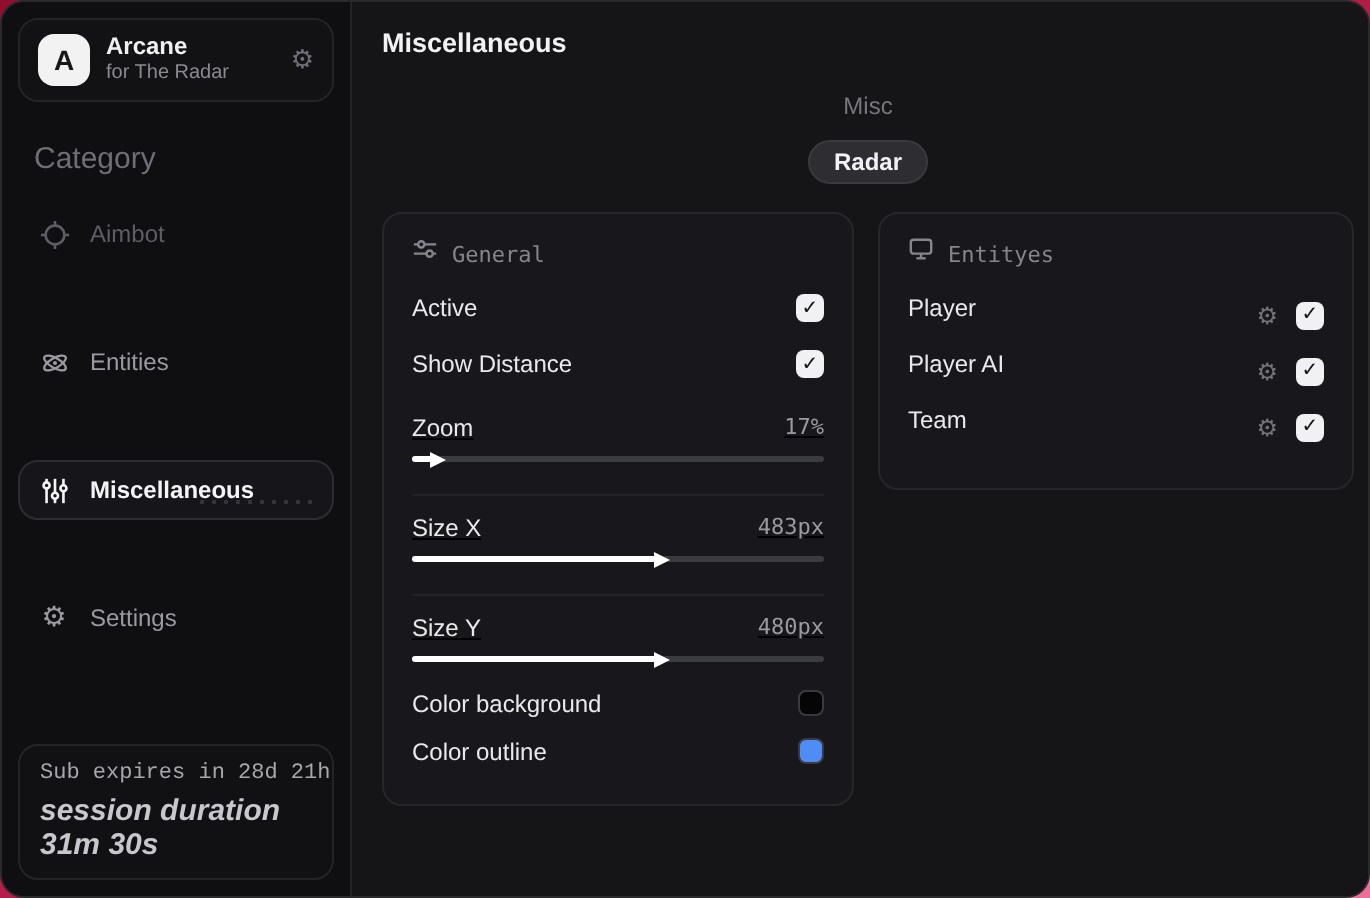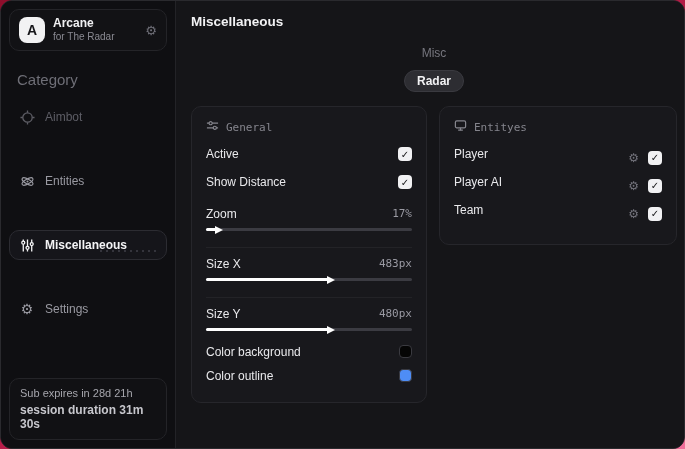--- a/index.html
+++ b/index.html
@@ -60,24 +60,24 @@
     position:absolute; right:10px; bottom:4px; width:58px; height:7px;
     background:radial-gradient(circle,#3c3c44 1px,transparent 1.2px);
     background-size:6px 6px; opacity:.8;
   }
   .gear-glyph { font-family:"DejaVu Sans", sans-serif; font-size:14px; line-height:1; }
   .status-card {
     margin:auto 8px 8px; padding:8px 10px;
     border:1px solid #242428; border-radius:10px; background:#111114;
   }
   .status-line1 {
-    font-family:Liberation Sans, sans-serif;
+    font-family:Liberation Mono, monospace;
     font-size:11px; color:#a6a6ad; margin-bottom:4px; white-space:nowrap;
   }
-  .status-line2 { font-size:12px; font-weight:bold; color:#c7c7cd; }
+  .status-line2 { font-size:15px; font-weight:bold; color:#c7c7cd;font-style:italic; }
   
   .main { flex:1; background:#151518; padding:13px 15px; }
   .page-title { font-size:13.5px; font-weight:bold; color:#f2f2f4; }
   .tabs { display:flex; align-items:center; gap:6px; margin-top:13px;flex-direction:column; }
   .tab { font-size:12px; color:#76767e; padding:4px 8px; cursor:pointer; }
   .tab.active {
     background:#2d2d32; border:1px solid #3a3a40; border-radius:999px;
     color:#f2f2f4; padding:3px 12px; font-weight:bold;
   }
   .panels { display:flex; gap:12px; margin-top:14px; align-items:flex-start; }
@@ -98,21 +98,21 @@
   .toggle-row { height:22px; margin-bottom:6px; }
   .row-label { font-size:12px; color:#e9e9ec; }
   .checkbox {
     width:14px; height:14px; border-radius:4px; background:#f1f1f3;
     display:flex; align-items:center; justify-content:center;
     font-size:10px; font-weight:bold; color:#141416; cursor:pointer;
     font-family:"DejaVu Sans", sans-serif;
   }
   .slider-group { padding:4px 0 2px; }
   .slider-group.divided { border-top:1px solid rgba(255,255,255,0.05); margin-top:6px; padding-top:9px; }
-  .slider-label-row { margin-bottom:7px; }
+  .slider-label-row { margin-bottom:7px;text-decoration:underline; }
   .slider-value { font-family:"DejaVu Sans Mono", monospace; font-size:11px; color:#9a9aa3; }
   .track {
     position:relative; height:3px; border-radius:2px; background:#3b3b42;
     margin-bottom:8px; cursor:pointer;
   }
   .fill { position:absolute; left:0; top:0; height:100%; background:#ffffff; border-radius:2px; }
   .thumb {
     position:absolute; top:50%; transform:translate(-3px,-50%);
     width:0; height:0;
     border-left:8px solid #ffffff;

